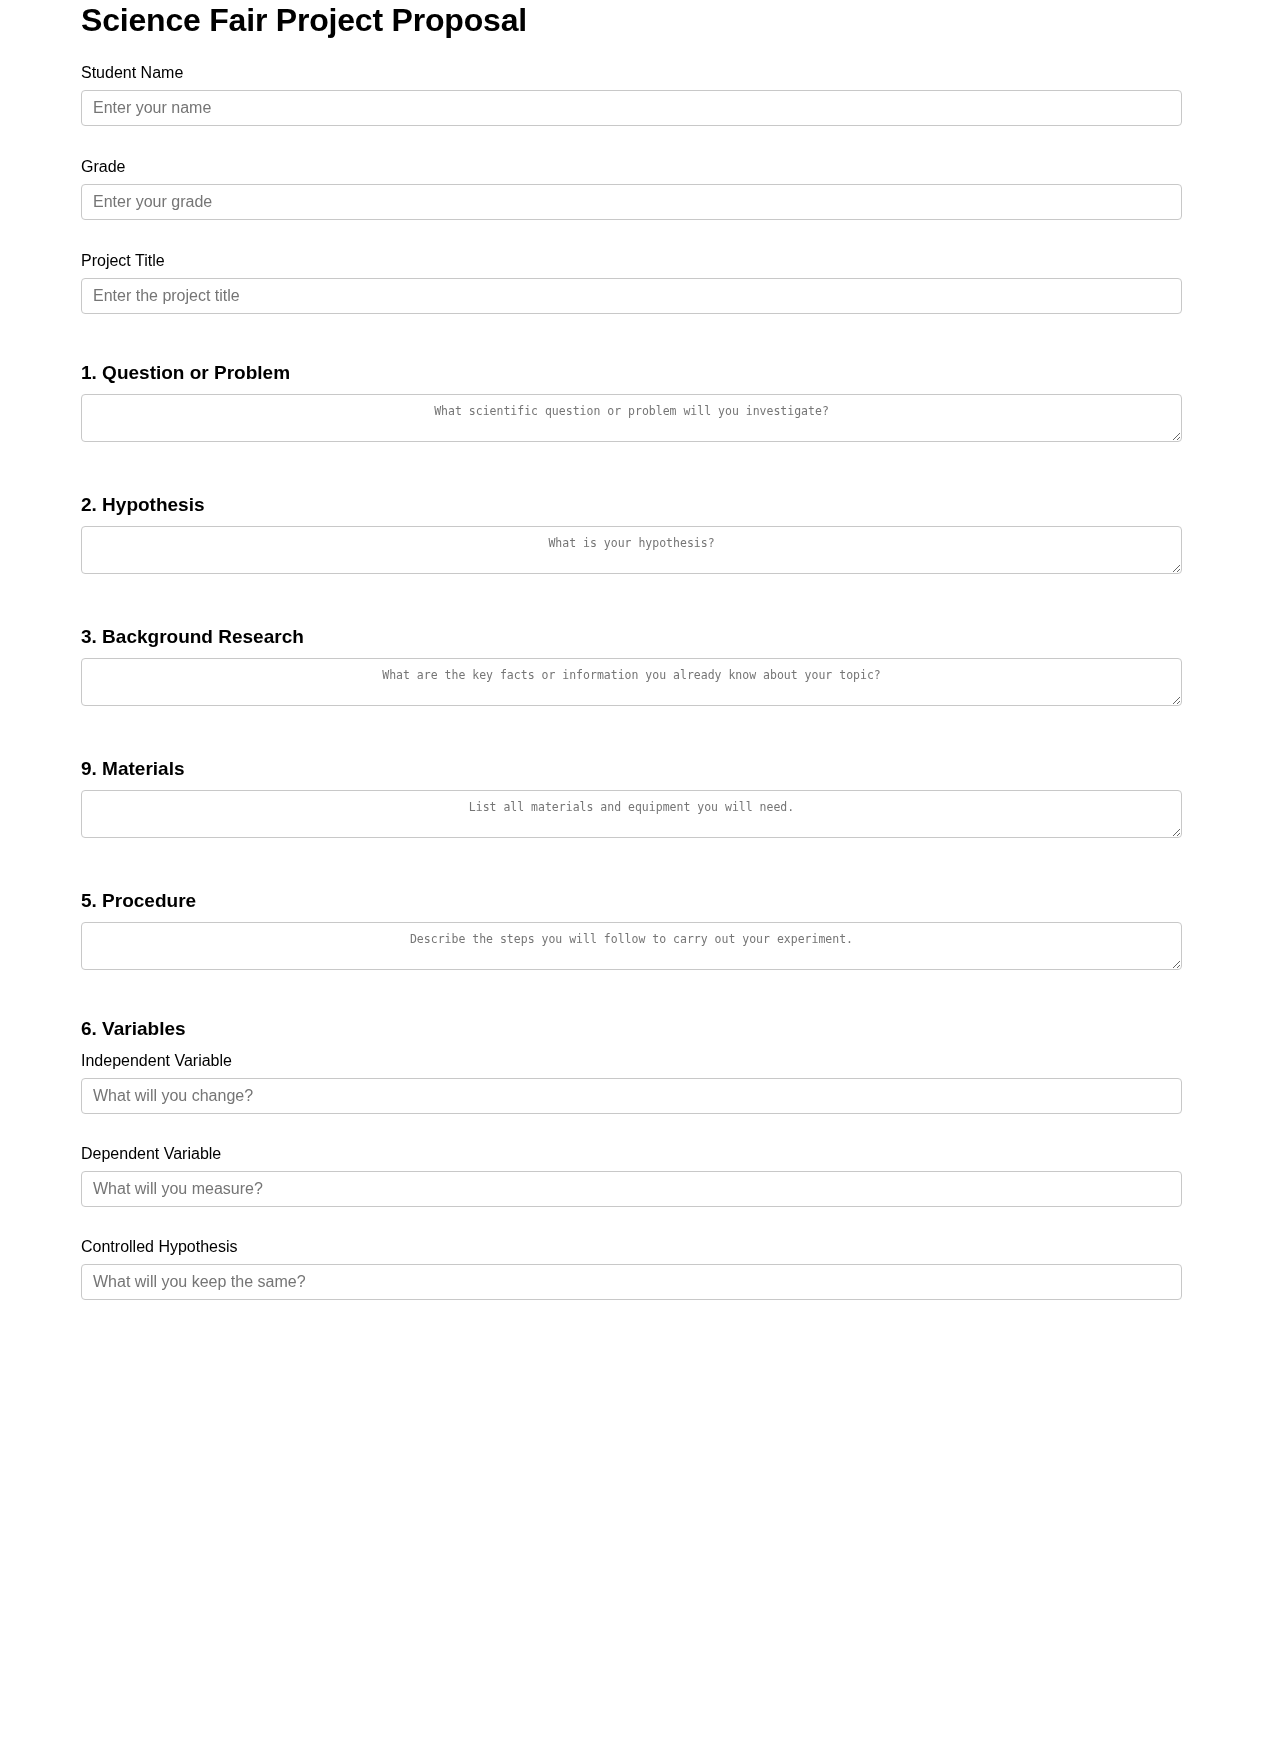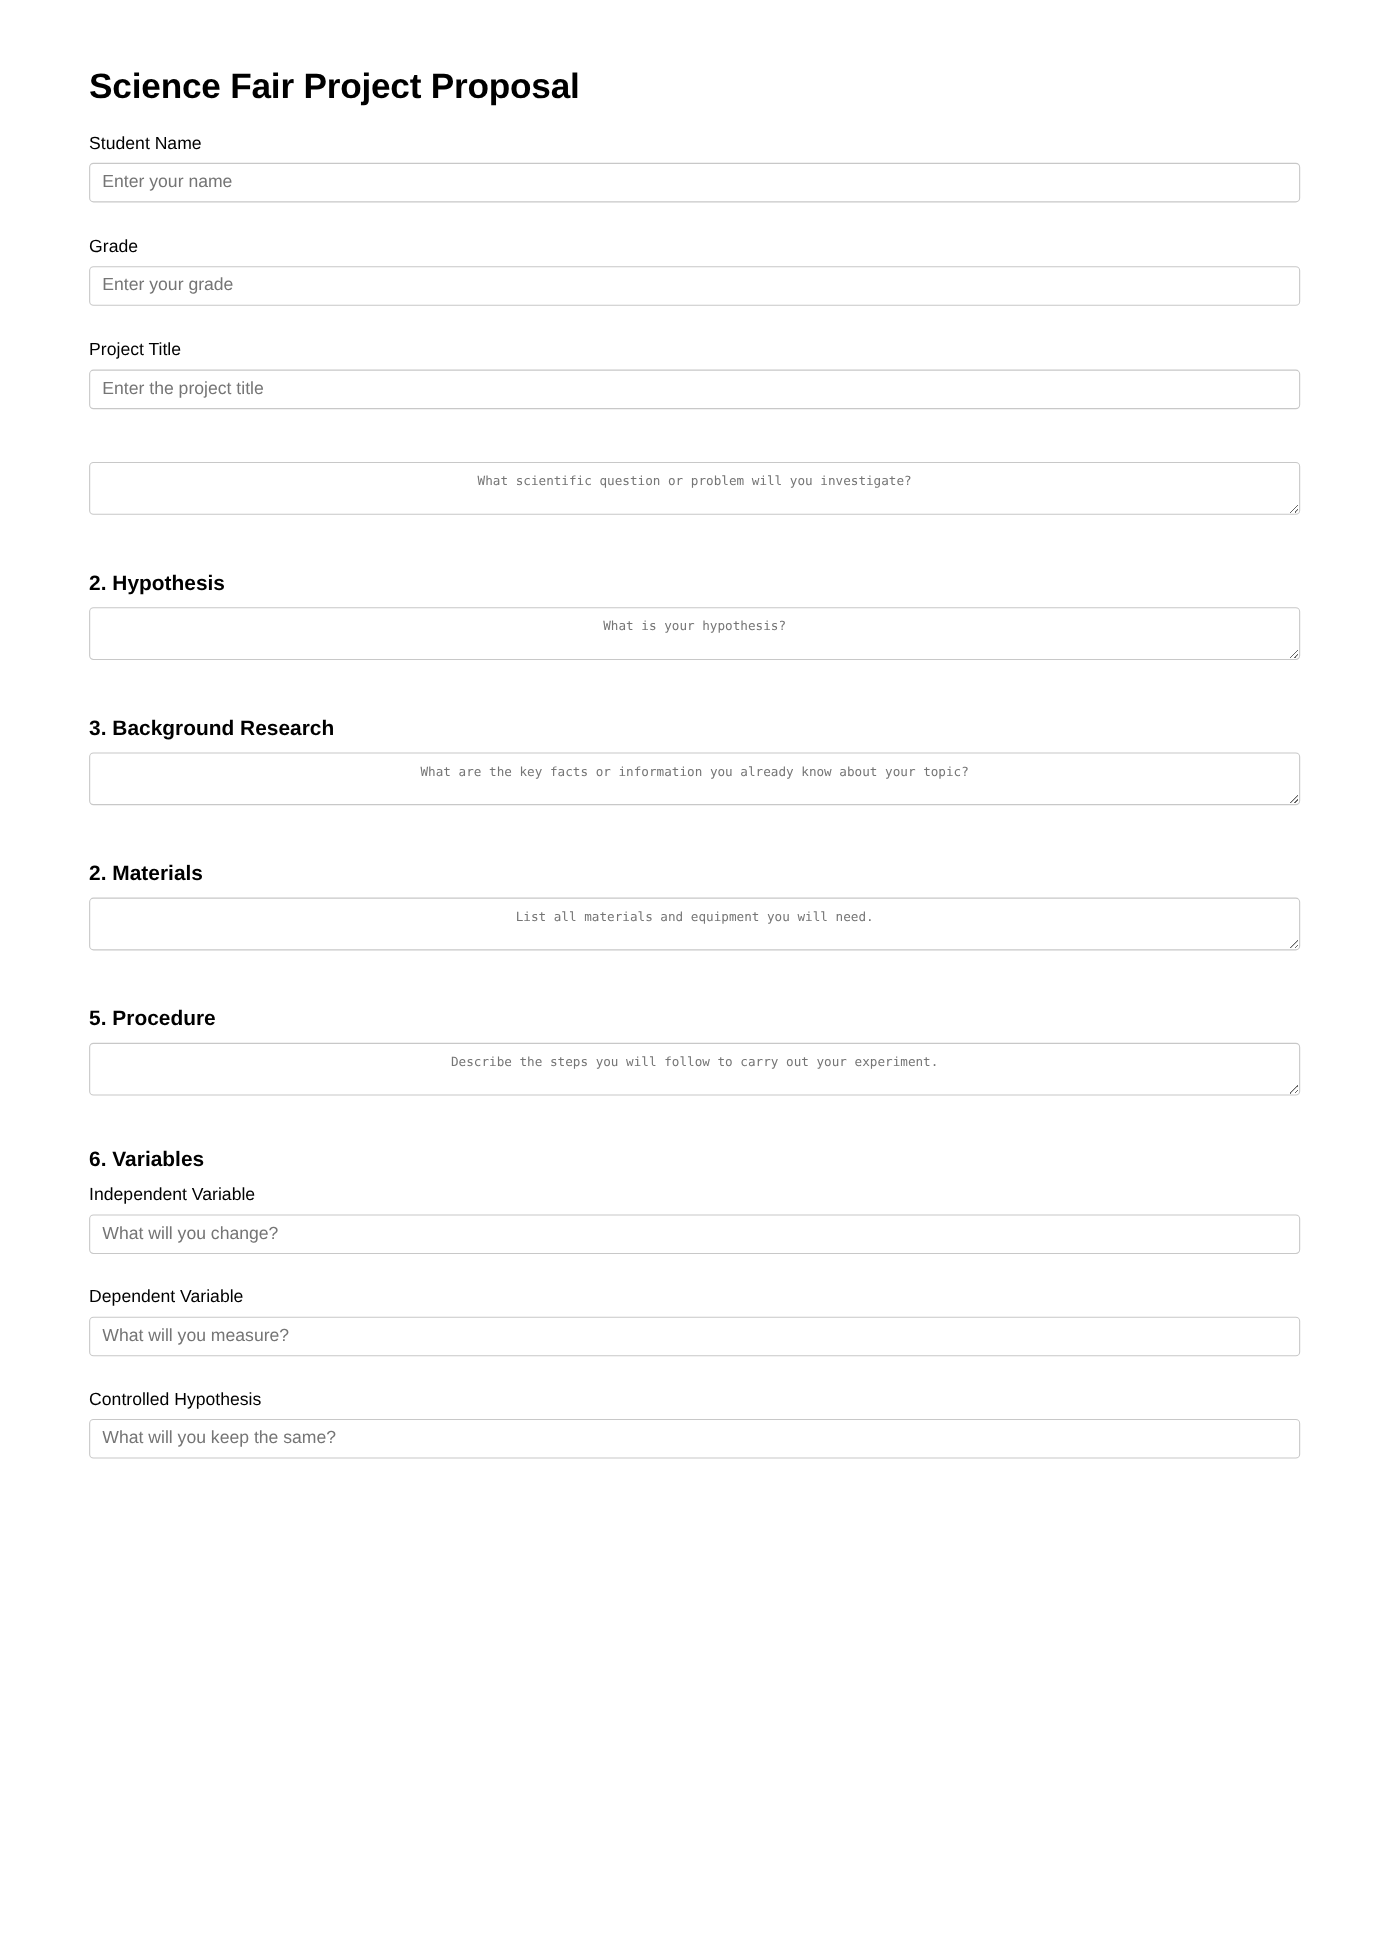--- a/index.html
+++ b/index.html
@@ -5,21 +5,20 @@
   html, body { margin: 0; padding: 0; background: #ffffff; }
   body {
     width: 1263px;
     min-height: 1761px;
     font-family: "Liberation Sans", sans-serif;
     color: #000;
   }
   .container {
     width: 1101px;
     margin: 0 auto;
-    padding-top: 58px;
   }
   h1 {
     font-size: 32px;
     font-weight: bold;
     margin: 0 0 24px 0;
     line-height: 40px;
     letter-spacing: -0.2px;
   }
   .field-label {
     display: block;
@@ -78,35 +77,36 @@
   <label class="field-label">Student Name</label>
   <input type="text" class="text-input" placeholder="Enter your name" style="">
 
   <label class="field-label">Grade</label>
   <input type="text" class="text-input" placeholder="Enter your grade" style="">
 
   <label class="field-label">Project Title</label>
   <input type="text" class="text-input" style="margin-bottom: 16px;" placeholder="Enter the project title">
 
   <div class="section first-section">
+    <h2 class="section-heading">1. Question or Problem</h2>
     <textarea class="textarea" placeholder="What scientific question or problem will you investigate?" style=""></textarea>
   </div>
 
   <div class="section">
     <h2 class="section-heading">2. Hypothesis</h2>
     <textarea class="textarea" placeholder="What is your hypothesis?" style=""></textarea>
   </div>
 
   <div class="section">
     <h2 class="section-heading">3. Background Research</h2>
     <textarea class="textarea" placeholder="What are the key facts or information you already know about your topic?" style=""></textarea>
   </div>
 
   <div class="section">
-    <h2 class="section-heading">2. Materials</h2>
+    <h2 class="section-heading">9. Materials</h2>
     <textarea class="textarea" placeholder="List all materials and equipment you will need." style=""></textarea>
   </div>
 
   <div class="section">
     <h2 class="section-heading">5. Procedure</h2>
     <textarea class="textarea" style="margin-bottom: 48px;" placeholder="Describe the steps you will follow to carry out your experiment."></textarea>
   </div>
 
   <div class="section variables">
     <h2 class="section-heading">6. Variables</h2>

